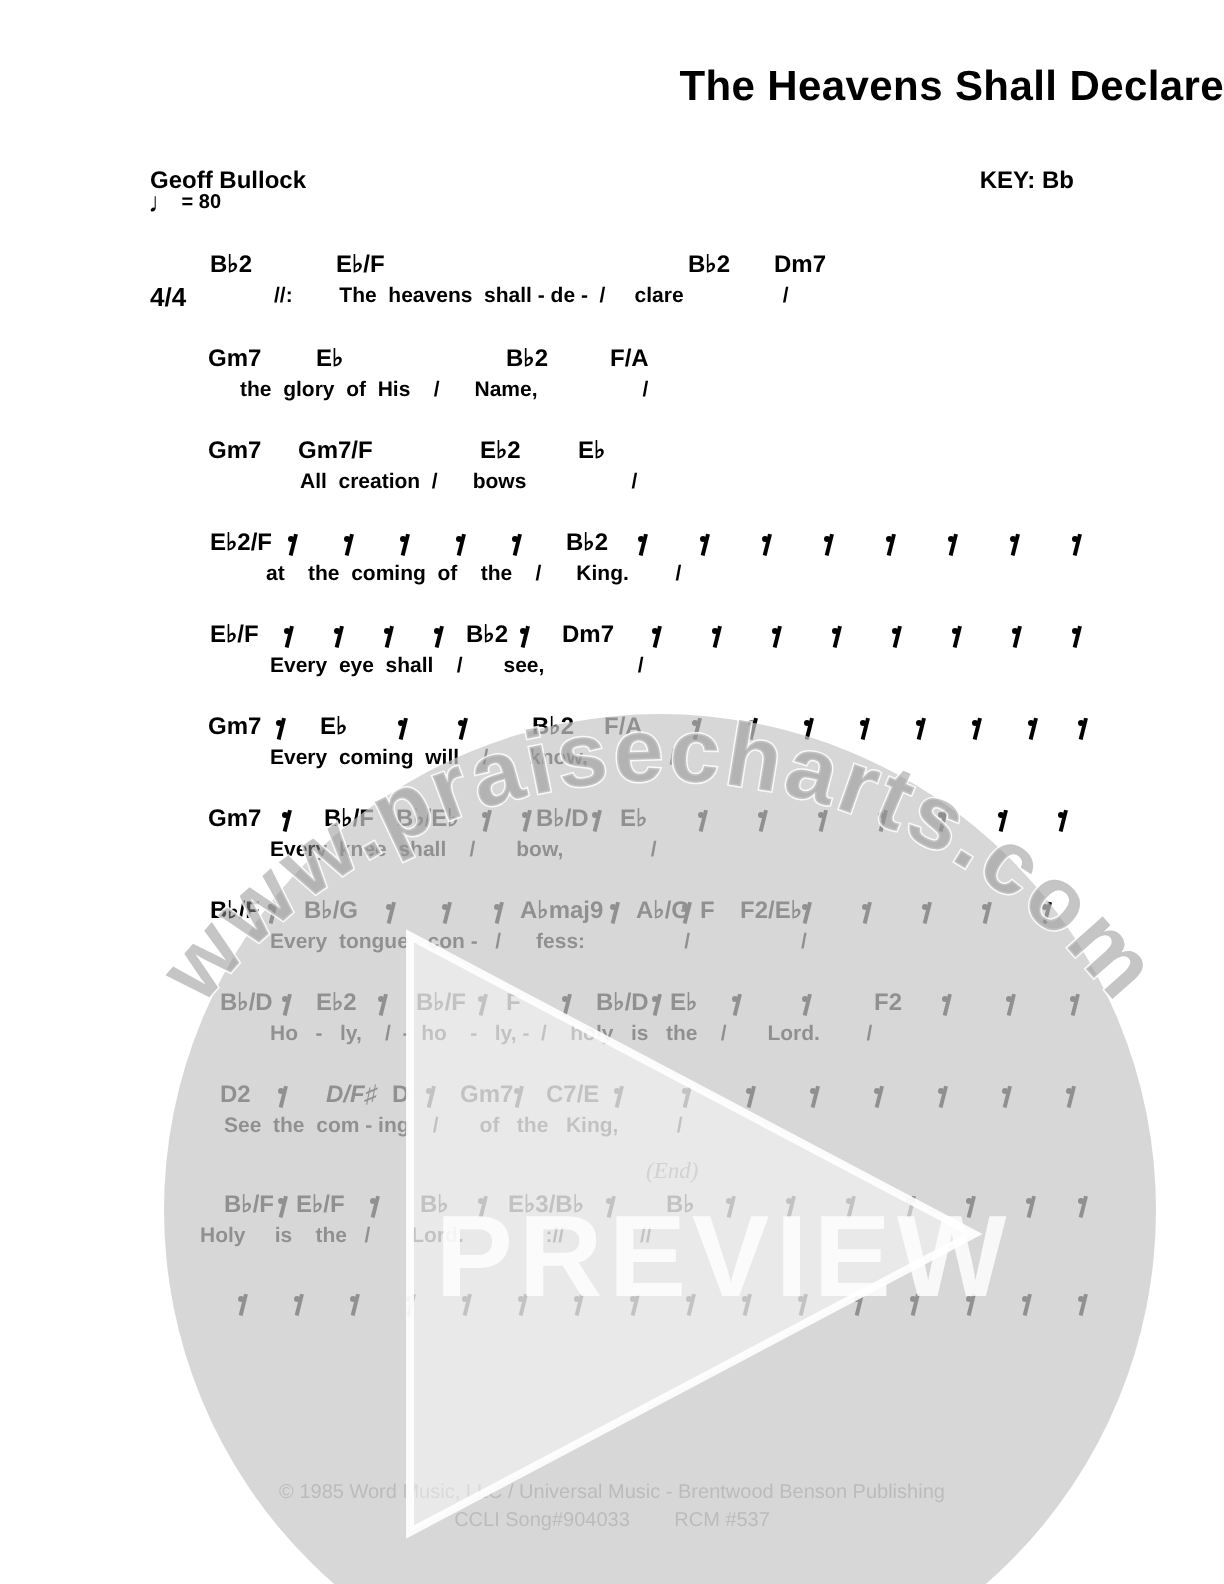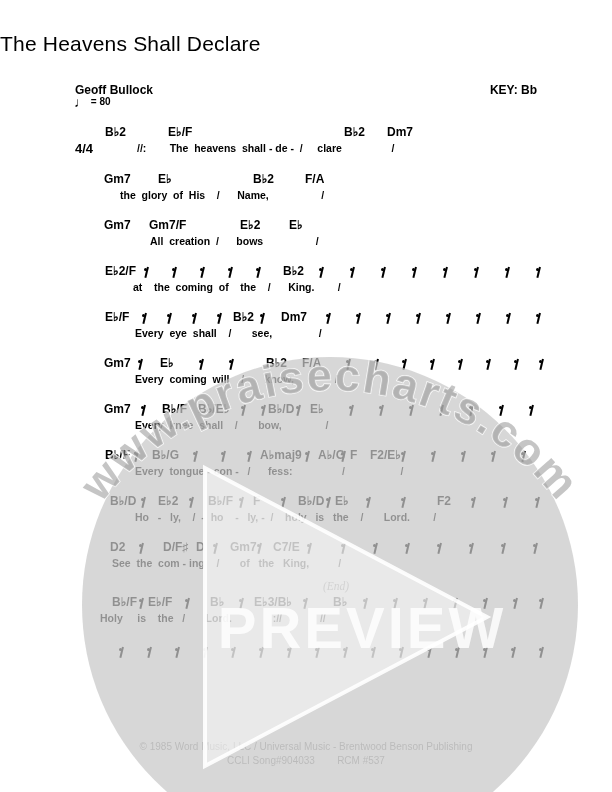--- a/index.html
+++ b/index.html
@@ -1,22 +1,22 @@
 <!DOCTYPE html>
 <html><head>
 <meta charset="utf-8">
 <style>
   html,body{margin:0;padding:0;background:#eee;}
   .page{
     position:relative;width:612px;height:792px;background:#ffffff;
     font-family:"Liberation Sans",sans-serif;overflow:hidden;margin:0 auto;
     color:#000;
   }
-  .title{position:absolute;top:32px;left:0;width:100%;text-align:left;
-    font-size:21px;font-weight:normal;letter-spacing:.2px;}
+  .title{position:absolute;top:32px;left:0;width:100%;text-align:right;
+    font-size:21px;font-weight:bold;letter-spacing:.2px;}
   .byline{position:absolute;top:83px;left:75px;width:462px;display:flex;
     justify-content:space-between;font-weight:bold;font-size:12px;}
   .tempo{position:absolute;top:96px;left:74px;font-weight:bold;font-size:10px;}
   .tempo .note{font-size:14px;line-height:10px;vertical-align:-2px;}
   .timesig{position:absolute;top:141px;left:75px;font-weight:bold;font-size:13px;}
   .line{position:absolute;left:0;width:560px;height:42px;}
   .chord{position:absolute;top:0;font-weight:bold;font-size:12px;white-space:pre;}
   .lyric{position:absolute;top:17px;font-weight:bold;font-size:10.5px;white-space:pre;}
   .endlabel{position:absolute;top:-15px;font-style:italic;font-size:11.5px;
     font-family:"Liberation Serif",serif;color:#6a6a6a;}
@@ -176,21 +176,21 @@
         <span class="rest" style="left: 325px;"></span>
         <span class="rest" style="left: 365px;"></span>
         <span class="rest" style="left: 400px;"></span>
         <span class="rest" style="left: 470px;"></span>
         <span class="rest" style="left: 502px;"></span>
         <span class="rest" style="left: 534px;"></span>
         <span class="lyric" style="left: 135px;">Ho   -   ly,    /  -  ho    -   ly, -  /    holy   is   the    /       Lord.        /</span>
       </div>
       <div class="line" style="top: 540px;">
         <span class="chord" style="left: 110px;">D2</span>
-        <span class="chord" style="left: 163px;">D/F♯</span>
+        <span class="chord" style="left: 163px; font-style: italic;">D/F♯</span>
         <span class="chord" style="left: 196px;">D</span>
         <span class="chord" style="left: 230px;">Gm7</span>
         <span class="chord" style="left: 273px;">C7/E</span>
         <span class="rest" style="left: 138px;"></span>
         <span class="rest" style="left: 212px;"></span>
         <span class="rest" style="left: 256px;"></span>
         <span class="rest" style="left: 306px;"></span>
         <span class="rest" style="left: 340px;"></span>
         <span class="rest" style="left: 372px;"></span>
         <span class="rest" style="left: 404px;"></span>

